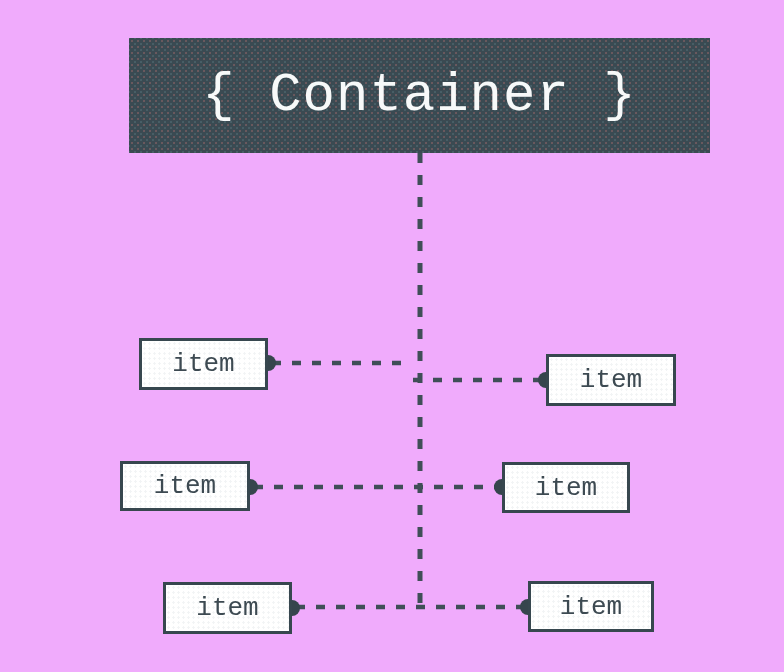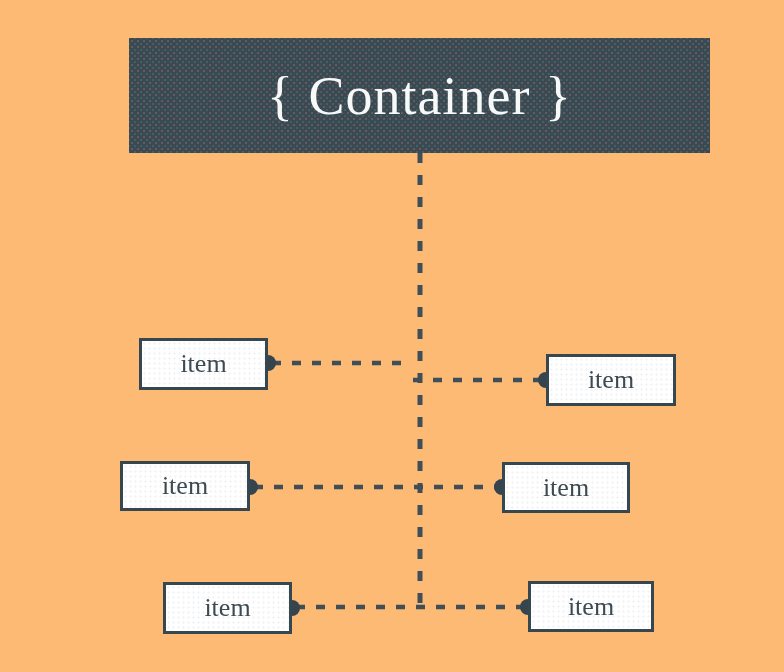--- a/index.html
+++ b/index.html
@@ -4,23 +4,23 @@
 <style>
   html, body {
     margin: 0;
     padding: 0;
     background: #ffffff;
   }
   .canvas {
     position: relative;
     width: 784px;
     height: 672px;
-    background: #fdba74;
+    background: #f0abfc;
     overflow: hidden;
-    font-family: Liberation Serif, serif;
+    font-family: Liberation Mono, monospace;
   }
   .container-node {
     position: absolute;
     left: 129px;
     top: 38px;
     width: 581px;
     height: 115px;
     background-color: #3a4a52;
     background-image:
       radial-gradient(rgba(216,122,122,0.30) 1px, transparent 1.4px),

